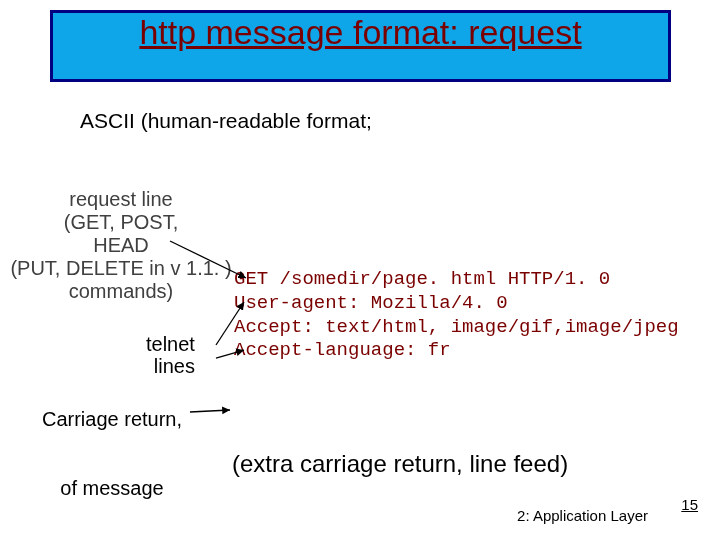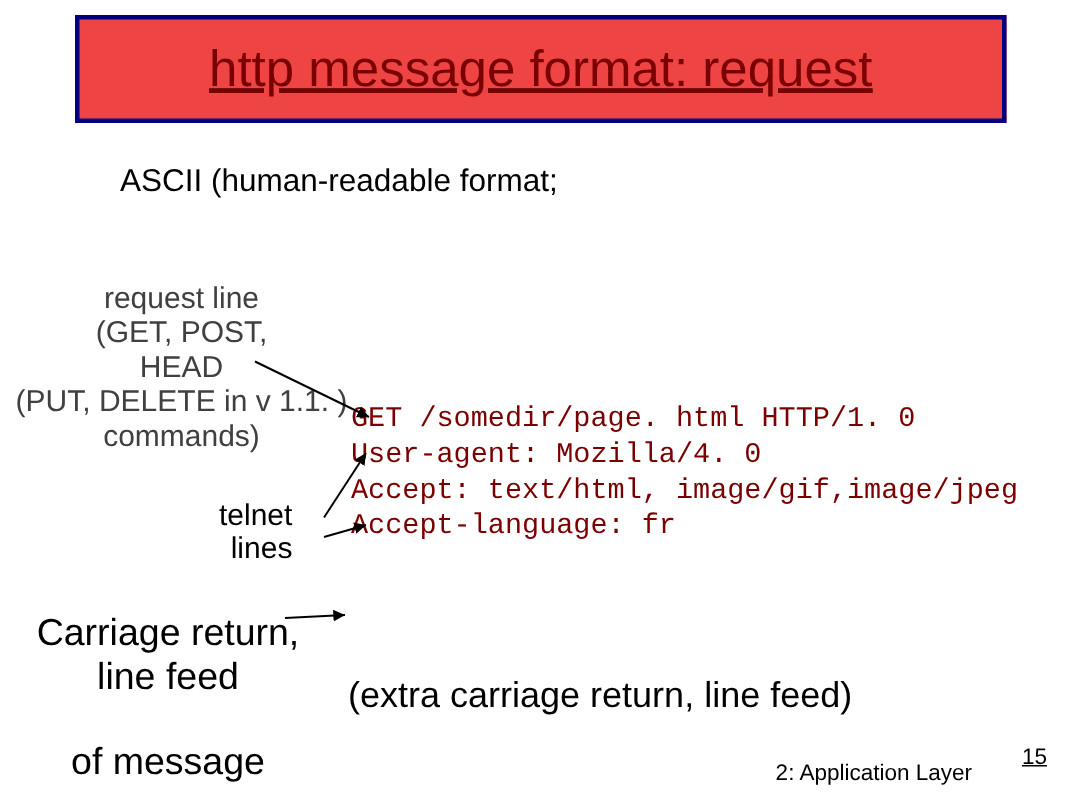--- a/index.html
+++ b/index.html
@@ -7,22 +7,22 @@
     width: 720px; height: 540px;
     background: #fff;
     font-family: "Comic Sans MS", "Comic Sans", cursive, sans-serif;
     position: relative;
   }
   .title-box {
     position: absolute;
     left: 50px; top: 10px;
     width: 615px; height: 66px;
     border: 3px solid #000080;
-    background: #ef4444;
-    display: flex; align-items: center; justify-content: center; text-decoration: underline;
+    background: #0ea5e9;
+    display: flex; align-items: flex-start; justify-content: center;
   }
   .title-text {
     color: #7a0000;
     font-size: 34px;
     text-decoration: underline;
     font-weight: normal;
   }
   .subtitle {
     position: absolute;
     left: 80px; top: 108px;
@@ -43,21 +43,21 @@
     position: absolute;
     left: 146px; top: 333px;
     font-size: 20px;
     text-align: right;
     line-height: 1.1;
   }
   .label-carriage {
     position: absolute;
     left: 12px; top: 408px; width: 200px;
     text-align: center;
-    font-size: 25px;
+    font-size: 20px;
     line-height: 1.15;
   }
   .code-block {
     position: absolute;
     left: 234px; top: 268px;
     font-family: "Courier New", monospace;
     font-size: 19px;
     color: #7a0000;
     line-height: 1.25;
     white-space: pre;
@@ -105,21 +105,21 @@
   <span>commands)</span>
 </div>
 
 <div class="label-headerlines">
   <span>telnet</span><br>
   <span>lines</span>
 </div>
 
 <div class="label-carriage">
   <span>Carriage return,</span><br>
-  <span>line feed</span><br>
+  <br>
   <br>
   <span>of message</span>
 </div>
 
 <div class="code-block"><span>GET /somedir/page. html HTTP/1. 0</span>
 <span>User-agent: Mozilla/4. 0</span>
 <span>Accept: text/html, image/gif,image/jpeg</span>
 <span>Accept-language: fr</span></div>
 
 <div class="extra-line">(extra carriage return, line feed)</div>

